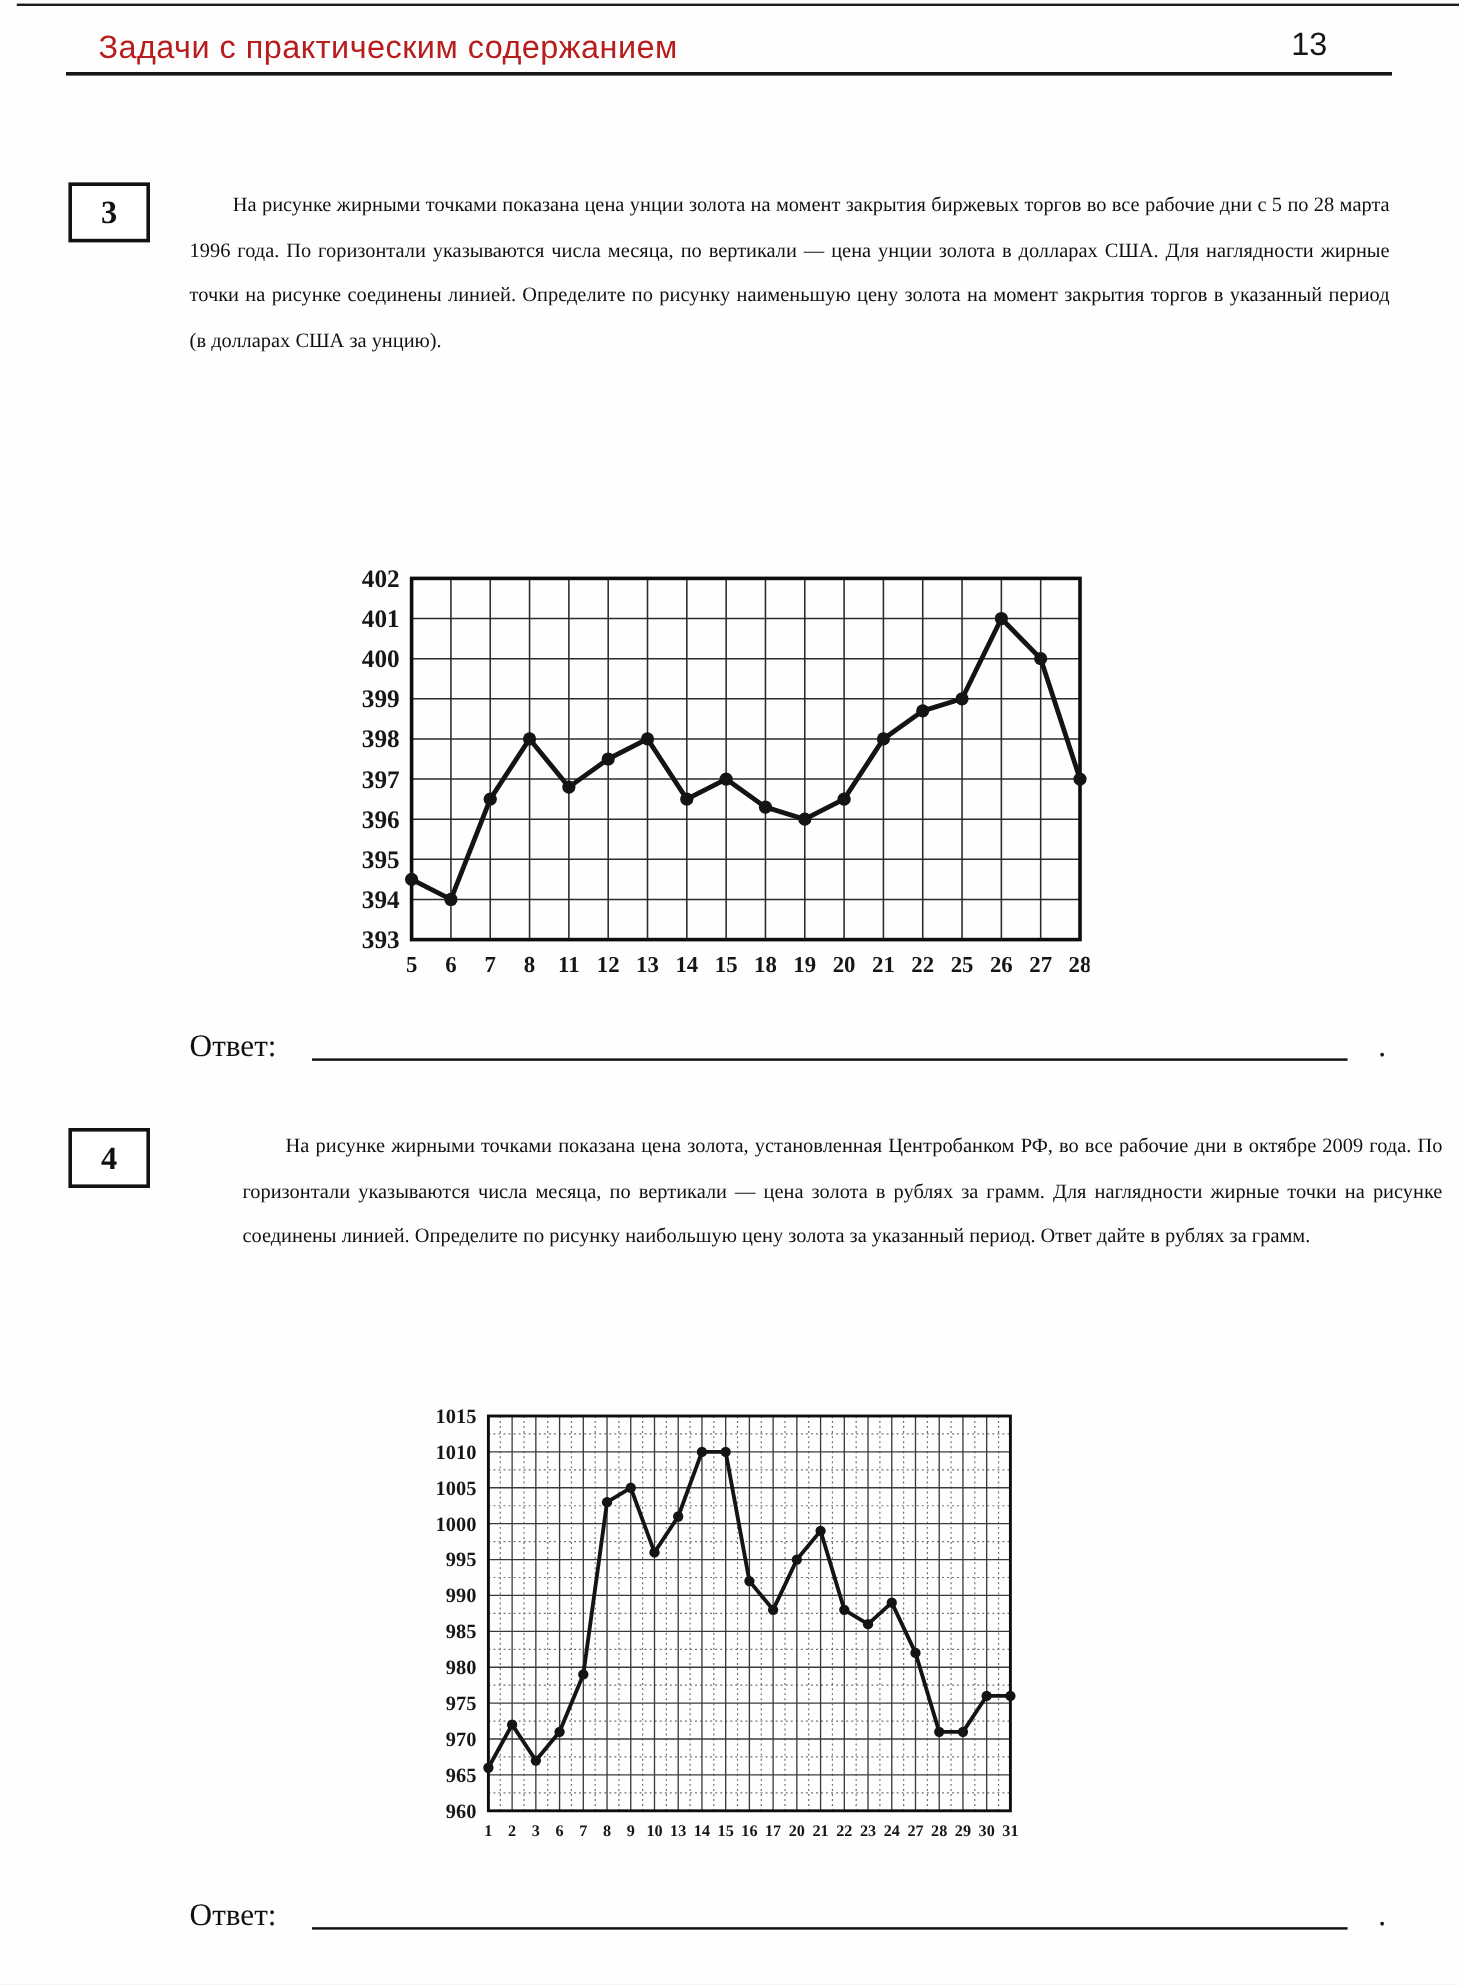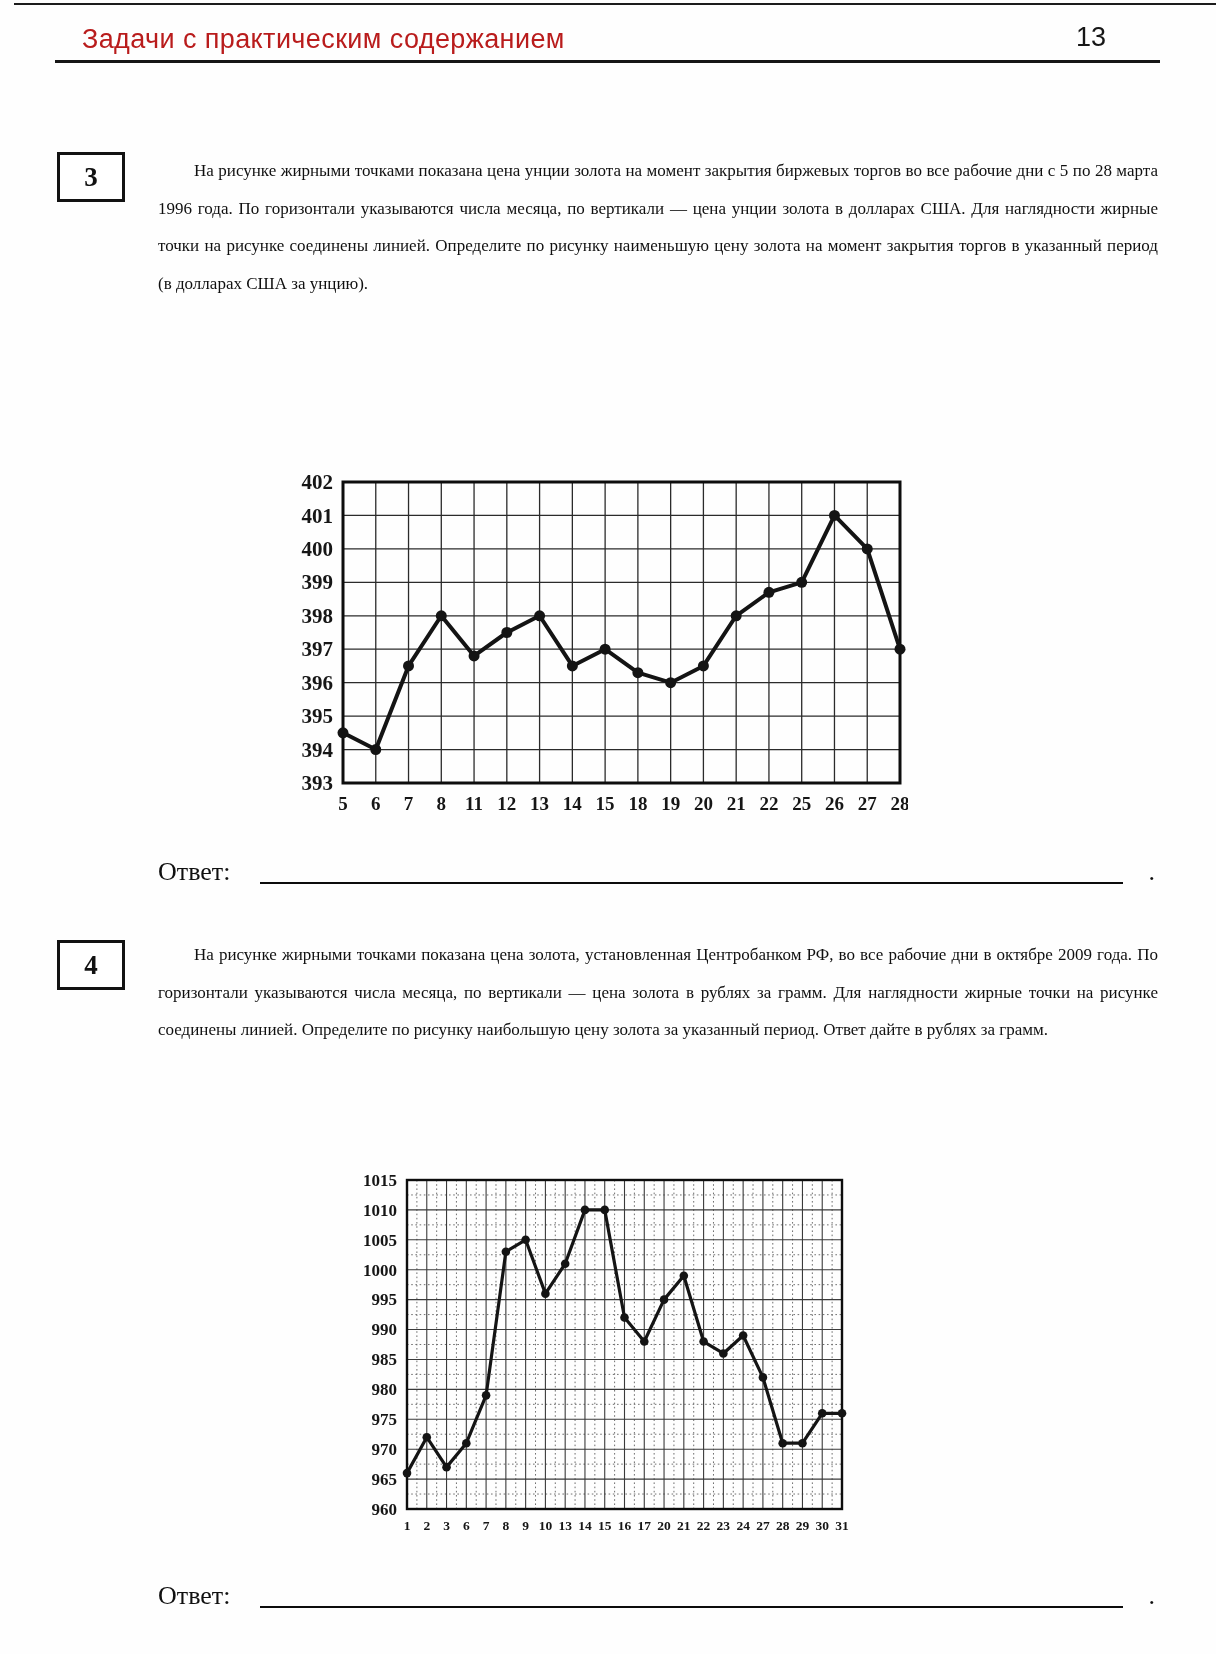--- a/index.html
+++ b/index.html
@@ -32,21 +32,21 @@
   }
   .box-3{top:152px;}
   .box-4{top:940px;}
   .ptext{
     position:absolute;left:158px;width:1000px;
     font-size:17px;line-height:37.5px;
     text-align:justify;text-indent:36px;
     hyphens:manual;color:#101010;margin:0;
   }
   .ptext-3{top:152px;}
-  .ptext-4{top:936px;}
+  .ptext-4{top:936px;margin-left:44px;}
   .chart-wrap{position:absolute;}
   .chart1-pos{left:288px;top:470px;}
   .chart2-pos{left:349px;top:1168px;}
   .answer-row{
     position:absolute;left:158px;width:997px;
     display:flex;align-items:center;
     font-size:26px;color:#101010;gap:20px;
   }
   .answer-3{top:856px;}
   .answer-4{top:1580px;}

